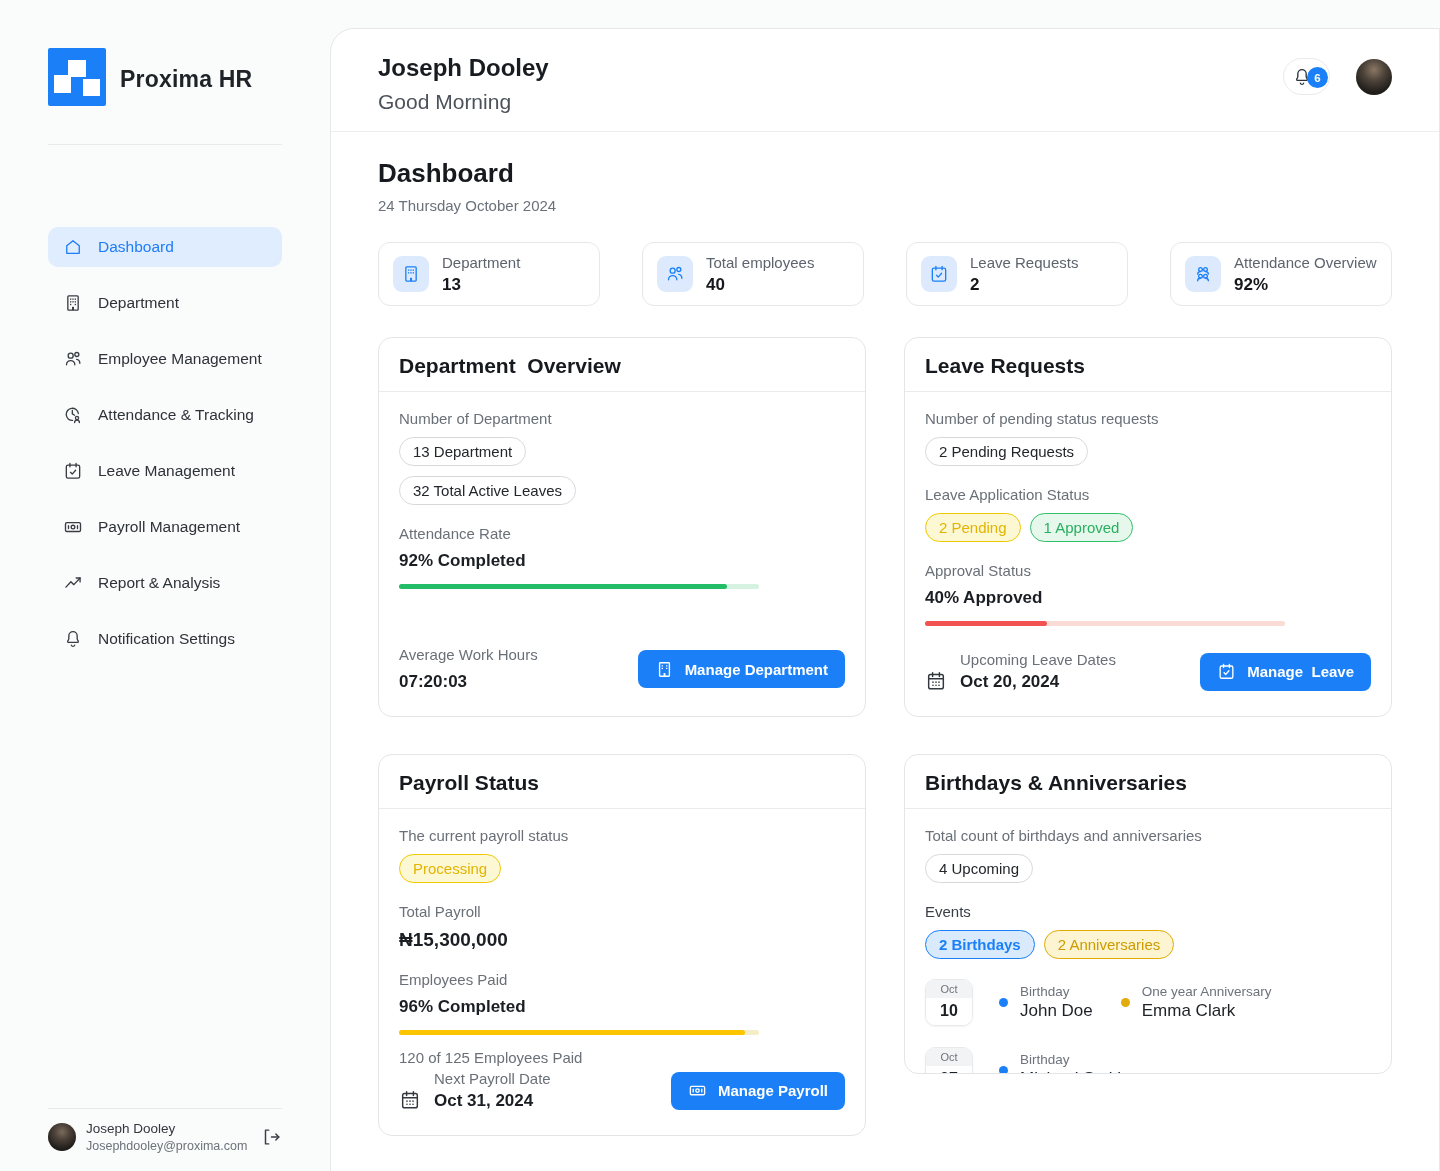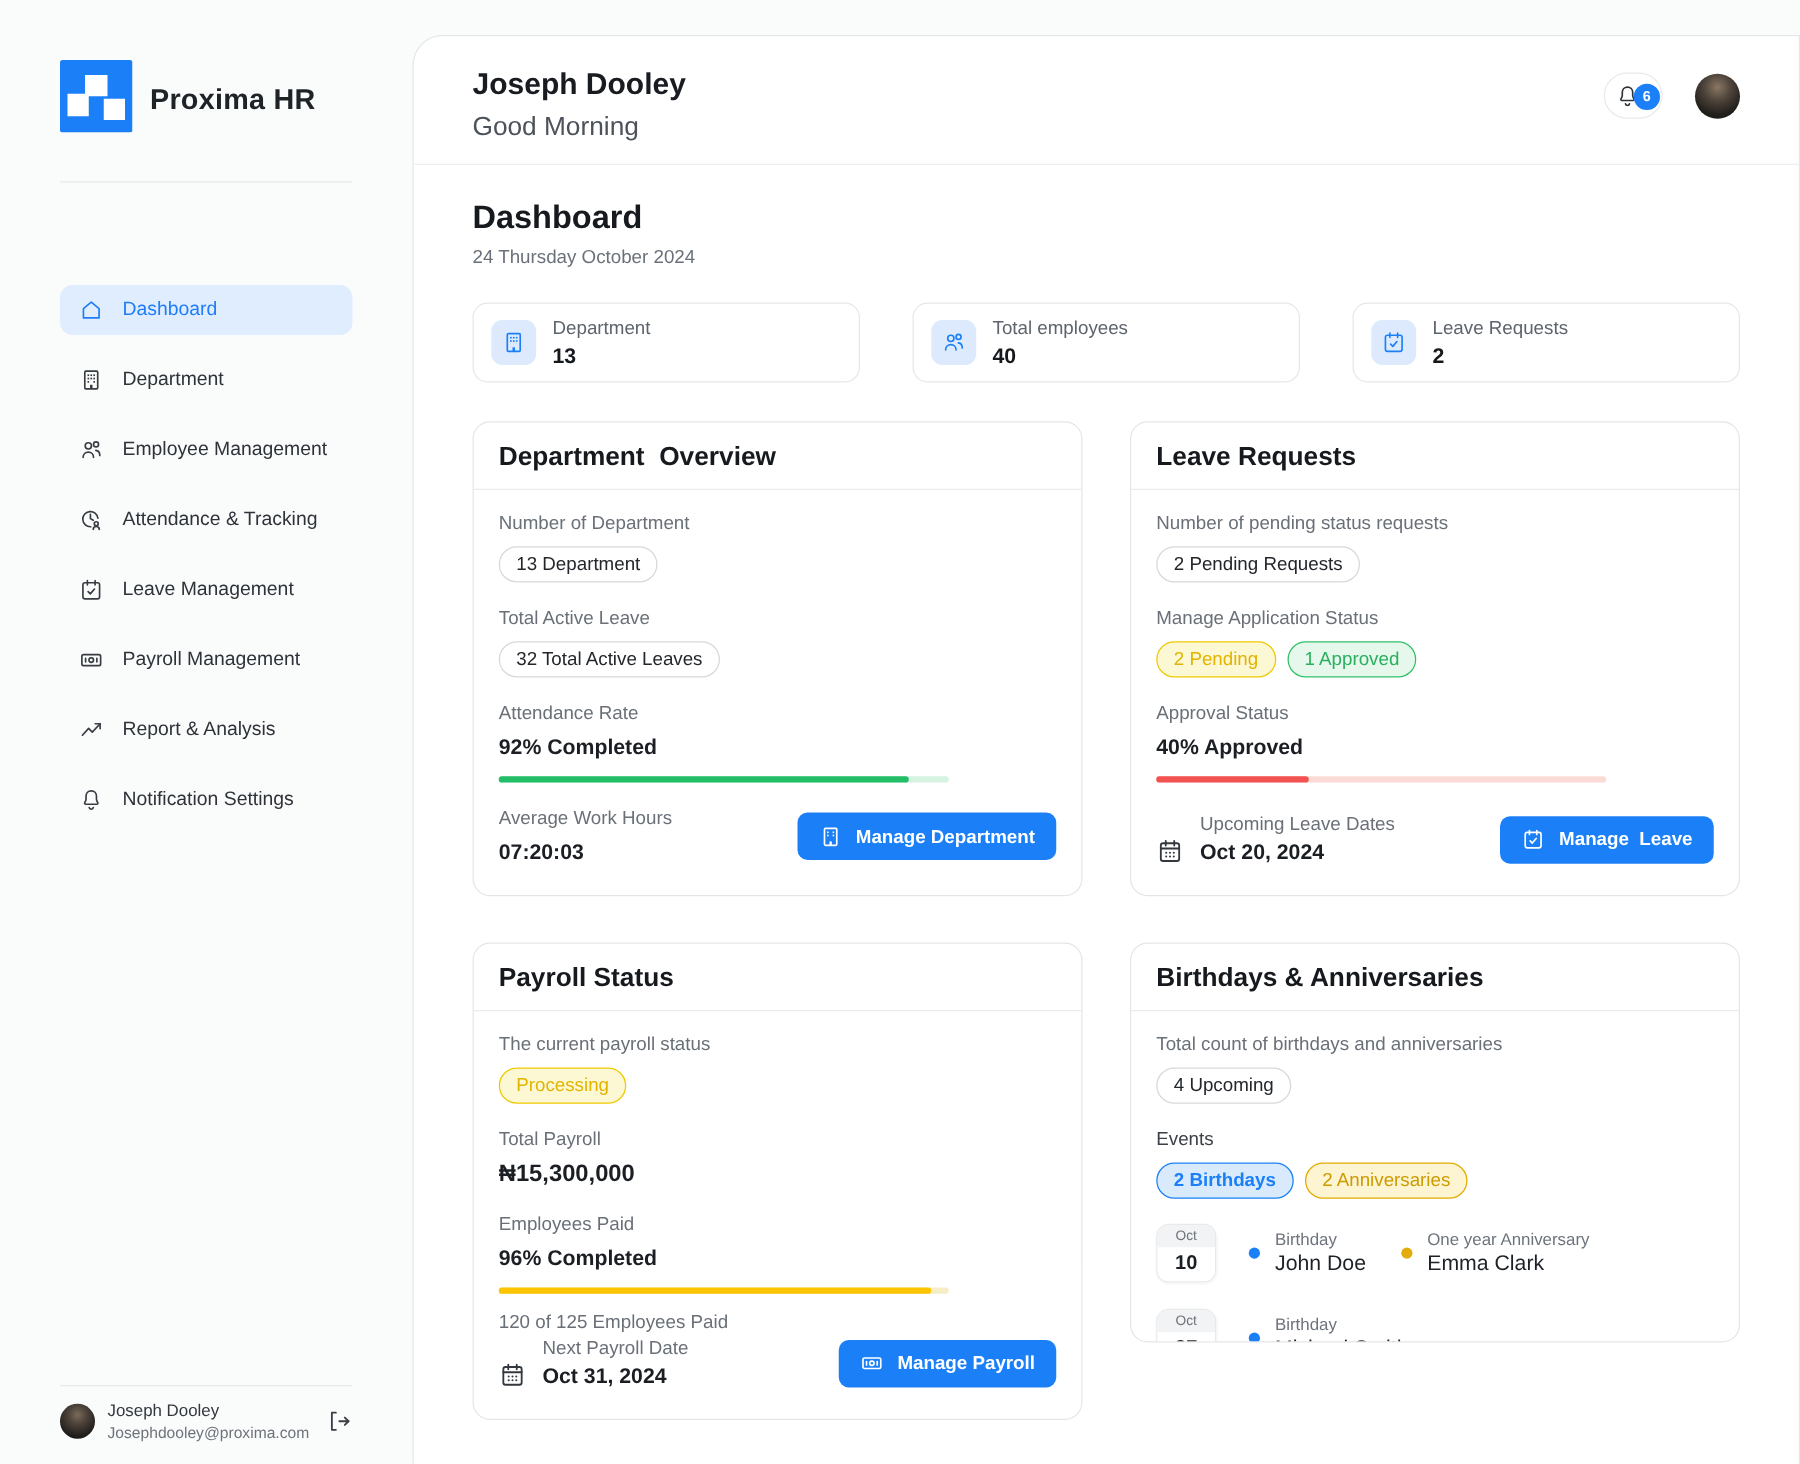--- a/index.html
+++ b/index.html
@@ -288,30 +288,45 @@
               <rect x="4" y="5" width="16" height="15.5" rx="2"></rect>
               <path d="M8.3 3v4M15.7 3v4"></path>
               <path d="m9 13.6 2.1 2.1 4-4.6"></path>
             </svg>
           </span>
         <div>
             <div class="stat-label">Leave Requests</div>
         <div class="stat-value">2</div>
           </div>
       </div>
+      <div class="stat-card">
+        <span class="stat-icon">
+            <svg class="ic" width="20" height="20" viewBox="0 0 24 24" fill="none" stroke="currentColor" stroke-width="1.6" stroke-linecap="round">
+              <circle cx="9" cy="6.6" r="2.2"></circle>
+              <circle cx="15" cy="6.6" r="2.2"></circle>
+              <path d="M5.6 12.2c0-1.9 1.5-3.1 3.4-3.1M18.4 12.2c0-1.9-1.5-3.1-3.4-3.1"></path>
+              <circle cx="9" cy="14.6" r="2.2"></circle>
+              <circle cx="15" cy="14.6" r="2.2"></circle>
+              <path d="M5.6 20.2c0-1.9 1.5-3.1 3.4-3.1M18.4 20.2c0-1.9-1.5-3.1-3.4-3.1"></path>
+            </svg>
+          </span>
+        <div>
+            <div class="stat-label">Attendance Overview</div>
+        <div class="stat-value">92%</div>
+          </div>
+      </div>
     </div>
 
     <div class="cards-grid">
 
       <section class="card card-h380">
         <div class="card-title">Department  Overview</div>
         <div class="card-body">
           <div class="field-label">Number of Department</div>
           <div><span class="pill">13 Department</span></div>
-          <div class="field-label mt20">Total Active Leave</div>
           <div><span class="pill">32 Total Active Leaves</span></div>
           <div class="field-label mt20">Attendance Rate</div>
           <div class="bold-value">92% Completed</div>
           <div class="progress green">
               <div class="fill" style="width: 91%;"></div>
             </div>
           <div class="bottom-row">
             <div>
               <div class="field-label">Average Work Hours</div>
               <div class="bold-value">07:20:03</div>
@@ -329,21 +344,21 @@
             </button>
           </div>
         </div>
       </section>
 
       <section class="card card-h380">
         <div class="card-title">Leave Requests</div>
         <div class="card-body">
           <div class="field-label">Number of pending status requests</div>
           <div><span class="pill">2 Pending Requests</span></div>
-          <div class="field-label mt20">Manage Application Status</div>
+          <div class="field-label mt20">Leave Application Status</div>
           <div class="pill-row">
             <span class="pill yellow">2 Pending</span><span class="pill green">1 Approved</span>
           </div>
           <div class="field-label mt20">Approval Status</div>
           <div class="bold-value">40% Approved</div>
           <div class="progress red">
               <div class="fill" style="width: 34%;"></div>
             </div>
           <div class="bottom-row">
             <div class="date-block">

